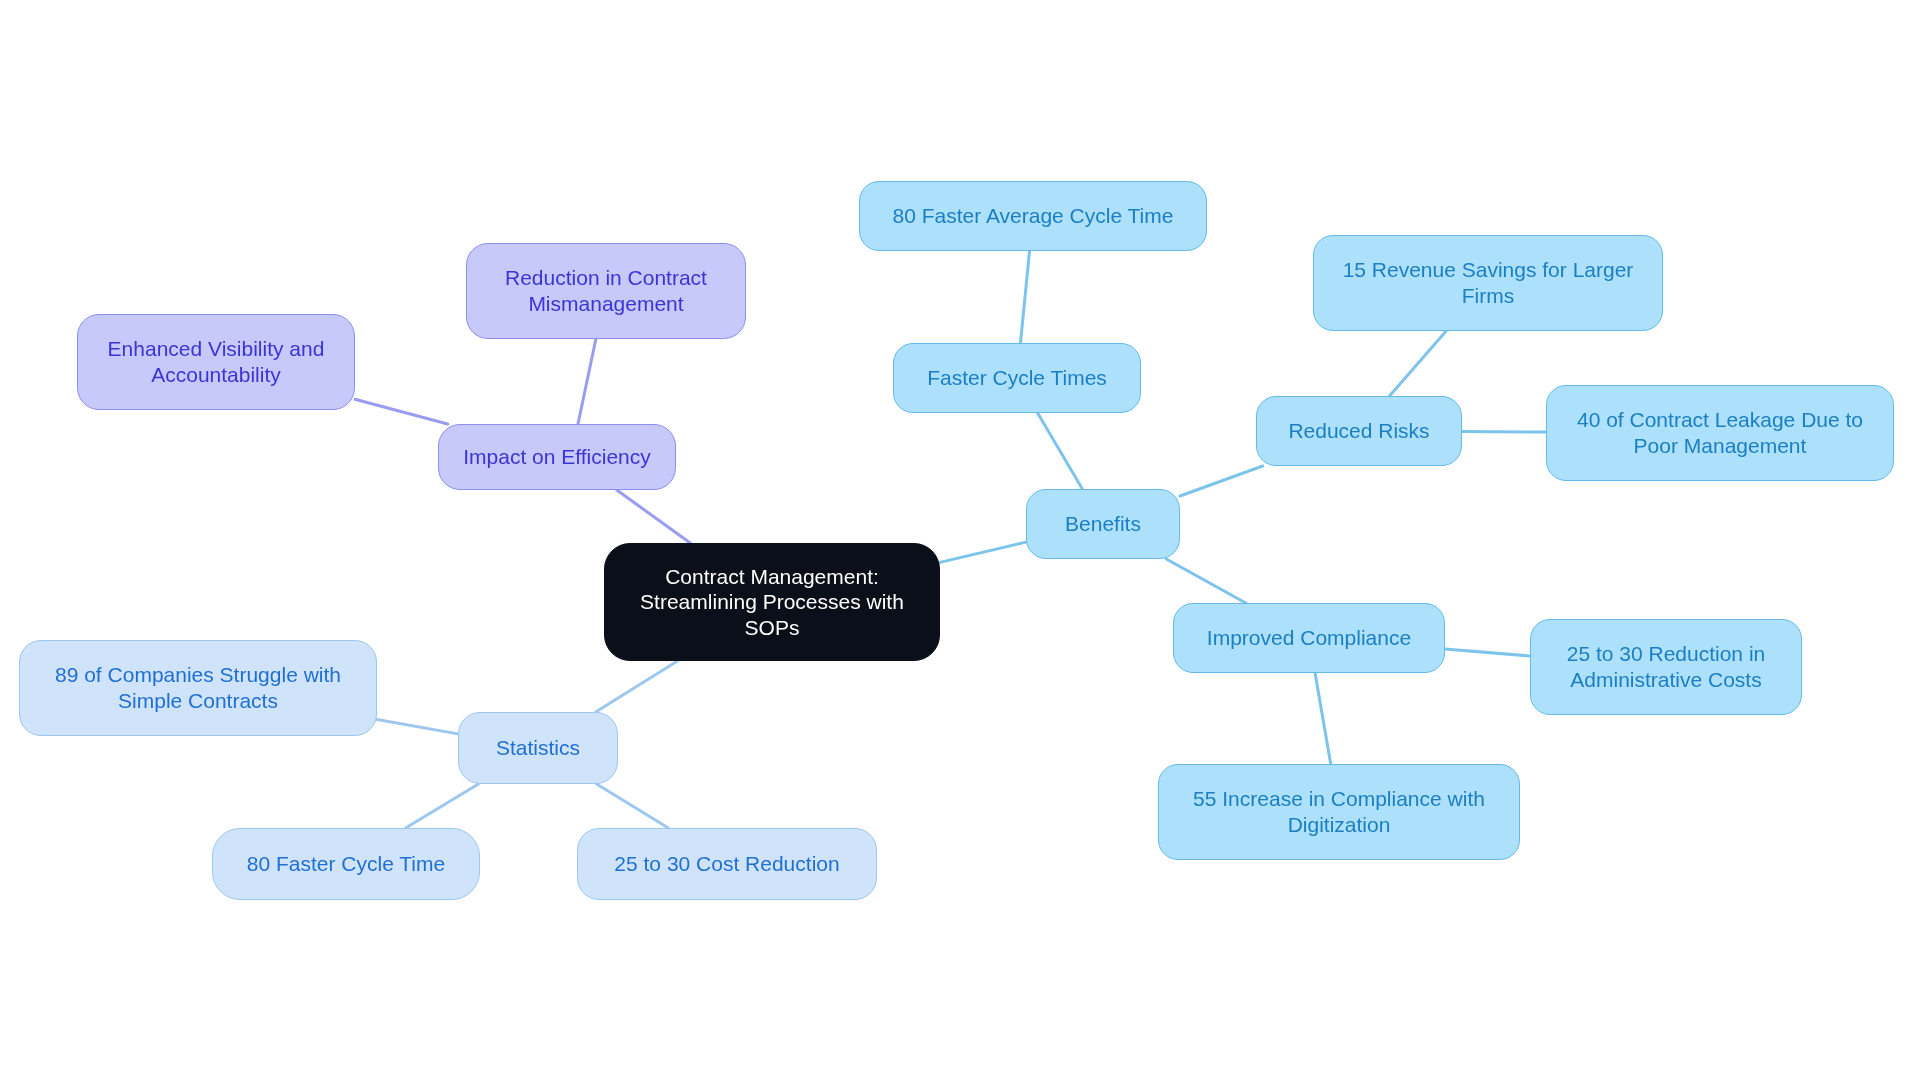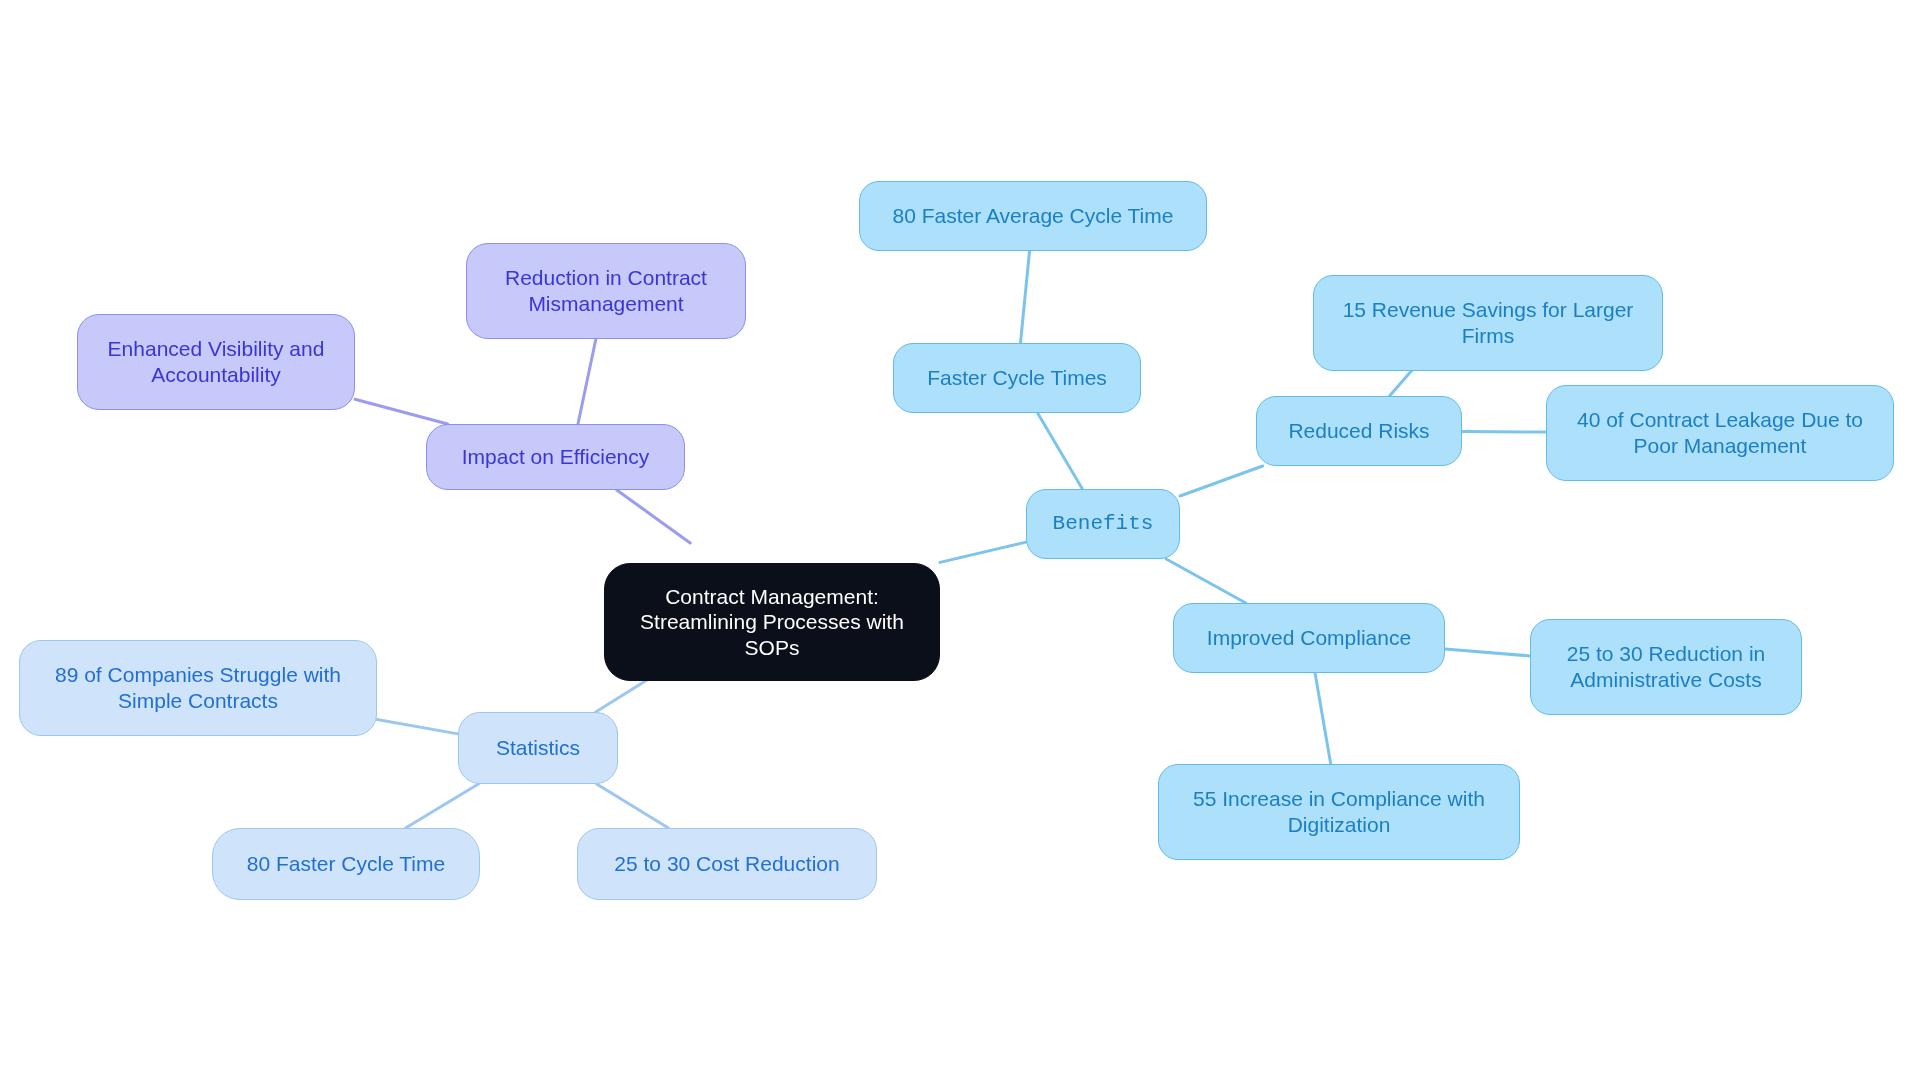--- a/index.html
+++ b/index.html
@@ -89,45 +89,45 @@
       <path d="M 1462 431.5706371191136 L 1546 432.0360110803324" stroke="#7cc4ec" stroke-width="3" fill="none" stroke-linecap="round"></path>
       <path d="M 1166.2456140350878 559 L 1245.7543859649122 603" stroke="#7cc4ec" stroke-width="3" fill="none" stroke-linecap="round"></path>
       <path d="M 1445 649.047619047619 L 1530 655.952380952381" stroke="#7cc4ec" stroke-width="3" fill="none" stroke-linecap="round"></path>
       <path d="M 1315.0344827586207 673 L 1330.7241379310344 764" stroke="#7cc4ec" stroke-width="3" fill="none" stroke-linecap="round"></path>
       <path d="M 677.4383561643835 661 L 595.6986301369863 712" stroke="#9dc7ee" stroke-width="3" fill="none" stroke-linecap="round"></path>
       <path d="M 458 733.8823529411765 L 377 719.5882352941177" stroke="#9dc7ee" stroke-width="3" fill="none" stroke-linecap="round"></path>
       <path d="M 478.41379310344826 784 L 405.58620689655174 828" stroke="#9dc7ee" stroke-width="3" fill="none" stroke-linecap="round"></path>
       <path d="M 596.6551724137931 784 L 668.3448275862069 828" stroke="#9dc7ee" stroke-width="3" fill="none" stroke-linecap="round"></path>
     </svg>
   <div id="node-layer">
-      <div class="node n-root" style="left: 604px; top: 543px; width: 336px; height: 118px; margin-top: 20px;">
+      <div class="node n-root" style="left: 604px; top: 543px; width: 336px; height: 118px;">
         <span>Contract Management: Streamlining Processes with SOPs</span>
       </div>
-      <div class="node n-purple" style="left: 426px; top: 424px; width: 259px; height: 66px;">
+      <div class="node n-purple" style="left: 438px; top: 424px; width: 238px; height: 66px;">
         <span>Impact on Efficiency</span>
       </div>
       <div class="node n-purple" style="left: 77px; top: 314px; width: 278px; height: 96px;">
         <span>Enhanced Visibility and Accountability</span>
       </div>
       <div class="node n-purple" style="left: 466px; top: 243px; width: 280px; height: 96px;">
         <span>Reduction in Contract Mismanagement</span>
       </div>
-      <div class="node n-blue" style="left: 1026px; top: 489px; width: 154px; height: 70px; font-family: Liberation Mono, monospace;">
+      <div class="node n-blue" style="left: 1026px; top: 489px; width: 154px; height: 70px;">
         <span>Benefits</span>
       </div>
       <div class="node n-blue" style="left: 893px; top: 343px; width: 248px; height: 70px; justify-content: flex-end;">
         <span>Faster Cycle Times</span>
       </div>
       <div class="node n-blue" style="left: 859px; top: 181px; width: 348px; height: 70px;">
         <span>80 Faster Average Cycle Time</span>
       </div>
       <div class="node n-blue" style="left: 1256px; top: 396px; width: 206px; height: 70px;">
         <span>Reduced Risks</span>
       </div>
-      <div class="node n-blue" style="left: 1313px; top: 235px; width: 350px; height: 96px; margin-top: 40px;">
+      <div class="node n-blue" style="left: 1313px; top: 235px; width: 350px; height: 96px;">
         <span>15 Revenue Savings for Larger Firms</span>
       </div>
       <div class="node n-blue" style="left: 1546px; top: 385px; width: 348px; height: 96px;">
         <span>40 of Contract Leakage Due to Poor Management</span>
       </div>
       <div class="node n-blue" style="left: 1173px; top: 603px; width: 272px; height: 70px;">
         <span>Improved Compliance</span>
       </div>
       <div class="node n-blue" style="left: 1530px; top: 619px; width: 272px; height: 96px;">
         <span>25 to 30 Reduction in Administrative Costs</span>

